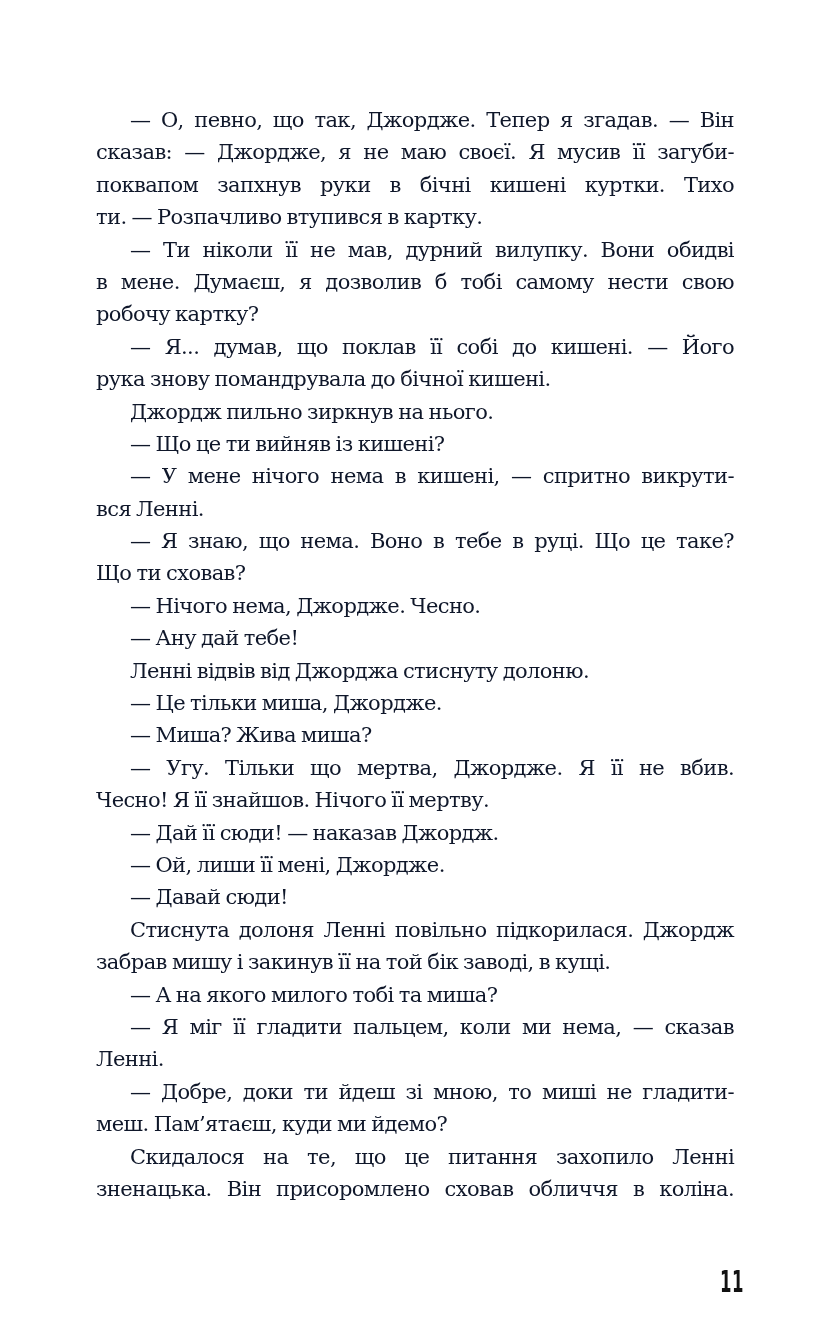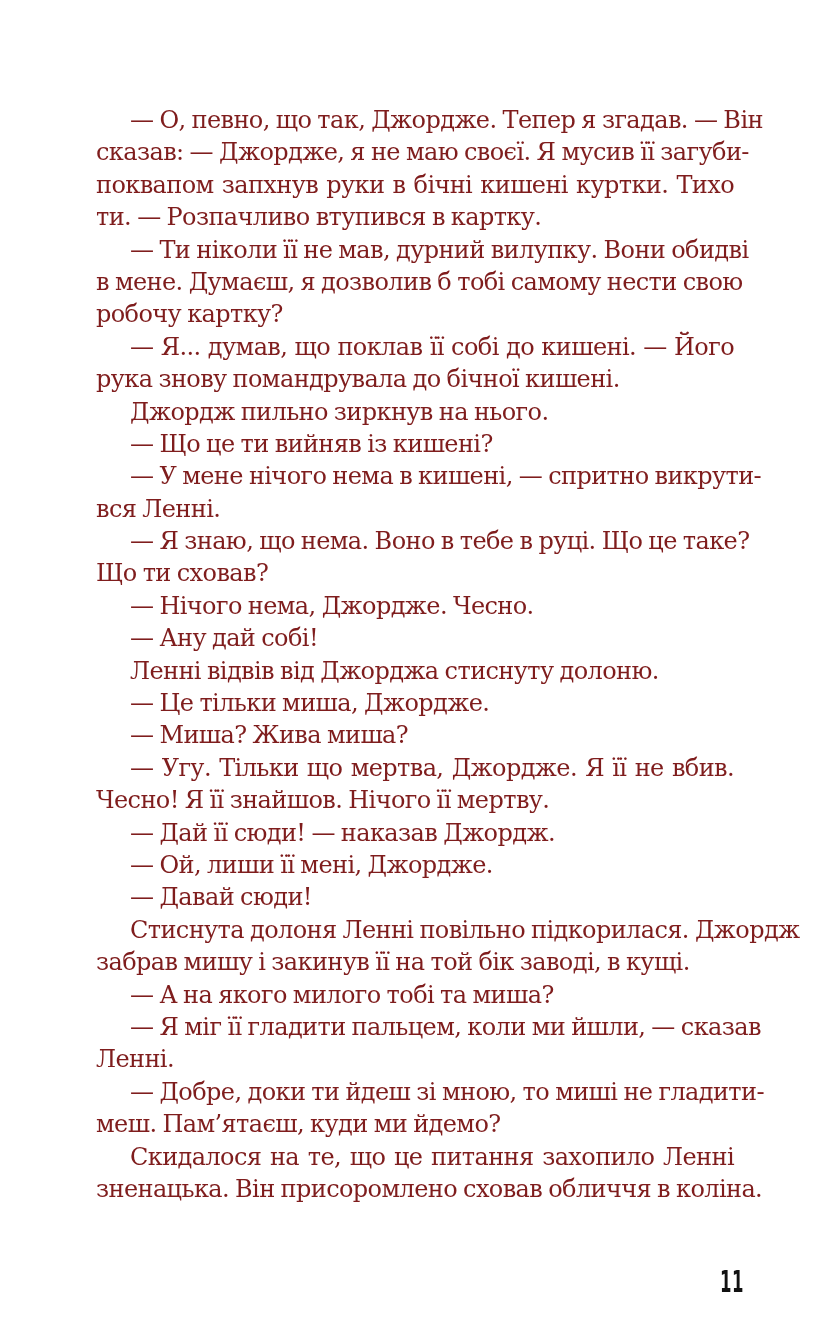--- a/index.html
+++ b/index.html
@@ -12,22 +12,22 @@
       height: 1333px;
       position: relative;
       overflow: hidden;
     }
     .page {
       position: absolute;
       left: 96px;
       top: 104px;
       width: 638px;
       font-family: "DejaVu Serif", "Liberation Serif", serif;
-      font-size: 24px;
-      color: #7f1d1d;
+      font-size: 21px;
+      color: #0f172a;
       letter-spacing: -0.6px;
       word-spacing: -1px;
     }
     .line {
       height: 32.4px;
       line-height: 32.4px;
       white-space: nowrap;
       text-align: justify;
       text-align-last: justify;
       overflow: visible;
@@ -65,33 +65,33 @@
   <div class="line last">робочу картку?</div>
   <div class="line indent">— Я... думав, що поклав її собі до кишені. — Його</div>
   <div class="line last">рука знову помандрувала до бічної кишені.</div>
   <div class="line indent last">Джордж пильно зиркнув на нього.</div>
   <div class="line indent last">— Що це ти вийняв із кишені?</div>
   <div class="line indent">— У мене нічого нема в кишені, — спритно викрути-</div>
   <div class="line last">вся Ленні.</div>
   <div class="line indent">— Я знаю, що нема. Воно в тебе в руці. Що це таке?</div>
   <div class="line last">Що ти сховав?</div>
   <div class="line indent last">— Нічого нема, Джордже. Чесно.</div>
-  <div class="line indent last">— Ану дай собі!</div>
+  <div class="line indent last">— Ану дай тебе!</div>
   <div class="line indent last">Ленні відвів від Джорджа стиснуту долоню.</div>
   <div class="line indent last">— Це тільки миша, Джордже.</div>
   <div class="line indent last">— Миша? Жива миша?</div>
   <div class="line indent">— Угу. Тільки що мертва, Джордже. Я її не вбив.</div>
   <div class="line last">Чесно! Я її знайшов. Нічого її мертву.</div>
   <div class="line indent last">— Дай її сюди! — наказав Джордж.</div>
   <div class="line indent last">— Ой, лиши її мені, Джордже.</div>
   <div class="line indent last">— Давай сюди!</div>
   <div class="line indent">Стиснута долоня Ленні повільно підкорилася. Джордж</div>
   <div class="line last">забрав мишу і закинув її на той бік заводі, в кущі.</div>
   <div class="line indent last">— А на якого милого тобі та миша?</div>
-  <div class="line indent">— Я міг її гладити пальцем, коли ми йшли, — сказав</div>
+  <div class="line indent">— Я міг її гладити пальцем, коли ми нема, — сказав</div>
   <div class="line last">Ленні.</div>
   <div class="line indent">— Добре, доки ти йдеш зі мною, то миші не гладити-</div>
   <div class="line last">меш. Пам’ятаєш, куди ми йдемо?</div>
   <div class="line indent">Скидалося на те, що це питання захопило Ленні</div>
   <div class="line">зненацька. Він присоромлено сховав обличчя в коліна.</div>
 </div>
 
 <div class="page-number">11</div>
 
 </body></html>

